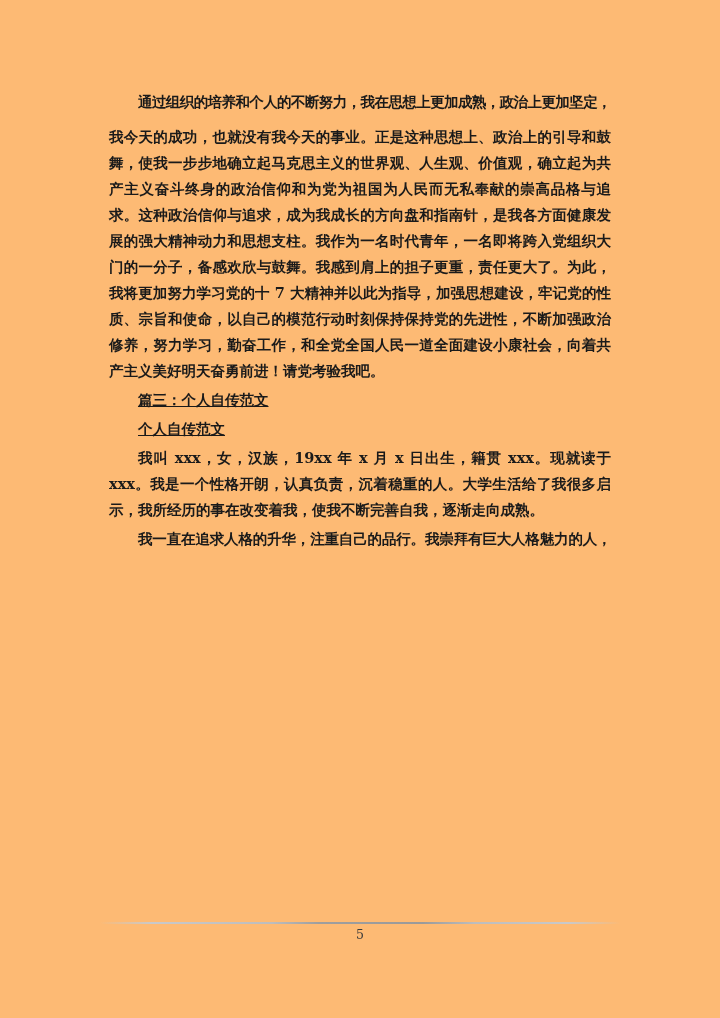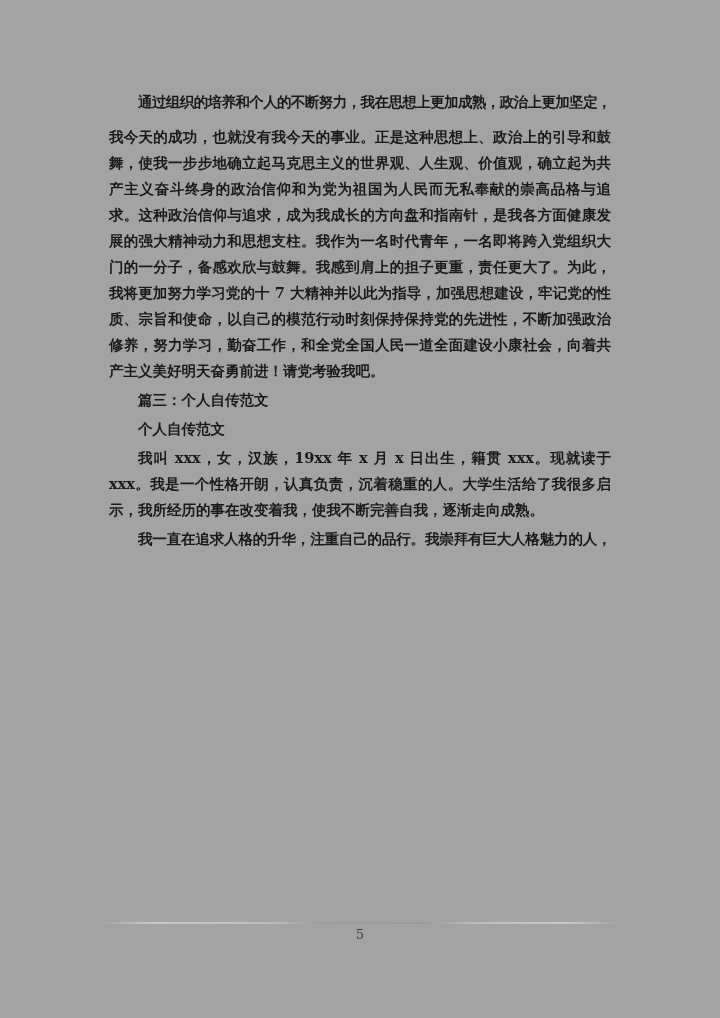--- a/index.html
+++ b/index.html
@@ -4,21 +4,21 @@
 <style>
   html, body {
     margin: 0;
     padding: 0;
     background: #ffffff;
   }
   .page {
     position: relative;
     width: 720px;
     height: 1018px;
-    background: #a3a3a3;
+    background: #fdba74;
     overflow: hidden;
     font-family: "DejaVu Serif", "Liberation Serif", serif;
   }
   .doc-content {
     position: absolute;
     left: 109px;
     top: 89px;
     width: 502px;
     font-size: 14.5px;
     line-height: 26px;
@@ -41,20 +41,21 @@
     margin-bottom: 9px;
   }
   .rest-lines {
     text-align: justify;
     text-indent: 0;
   }
   .heading-line {
     text-indent: 2em;
     text-align: left;
     margin: 0 0 3px 0;
+    text-decoration: underline;
   }
   .page-footer {
     position: absolute;
     left: 0;
     right: 0;
     top: 922px;
   }
   .footer-rule {
     margin: 0 auto;
     width: 520px;

